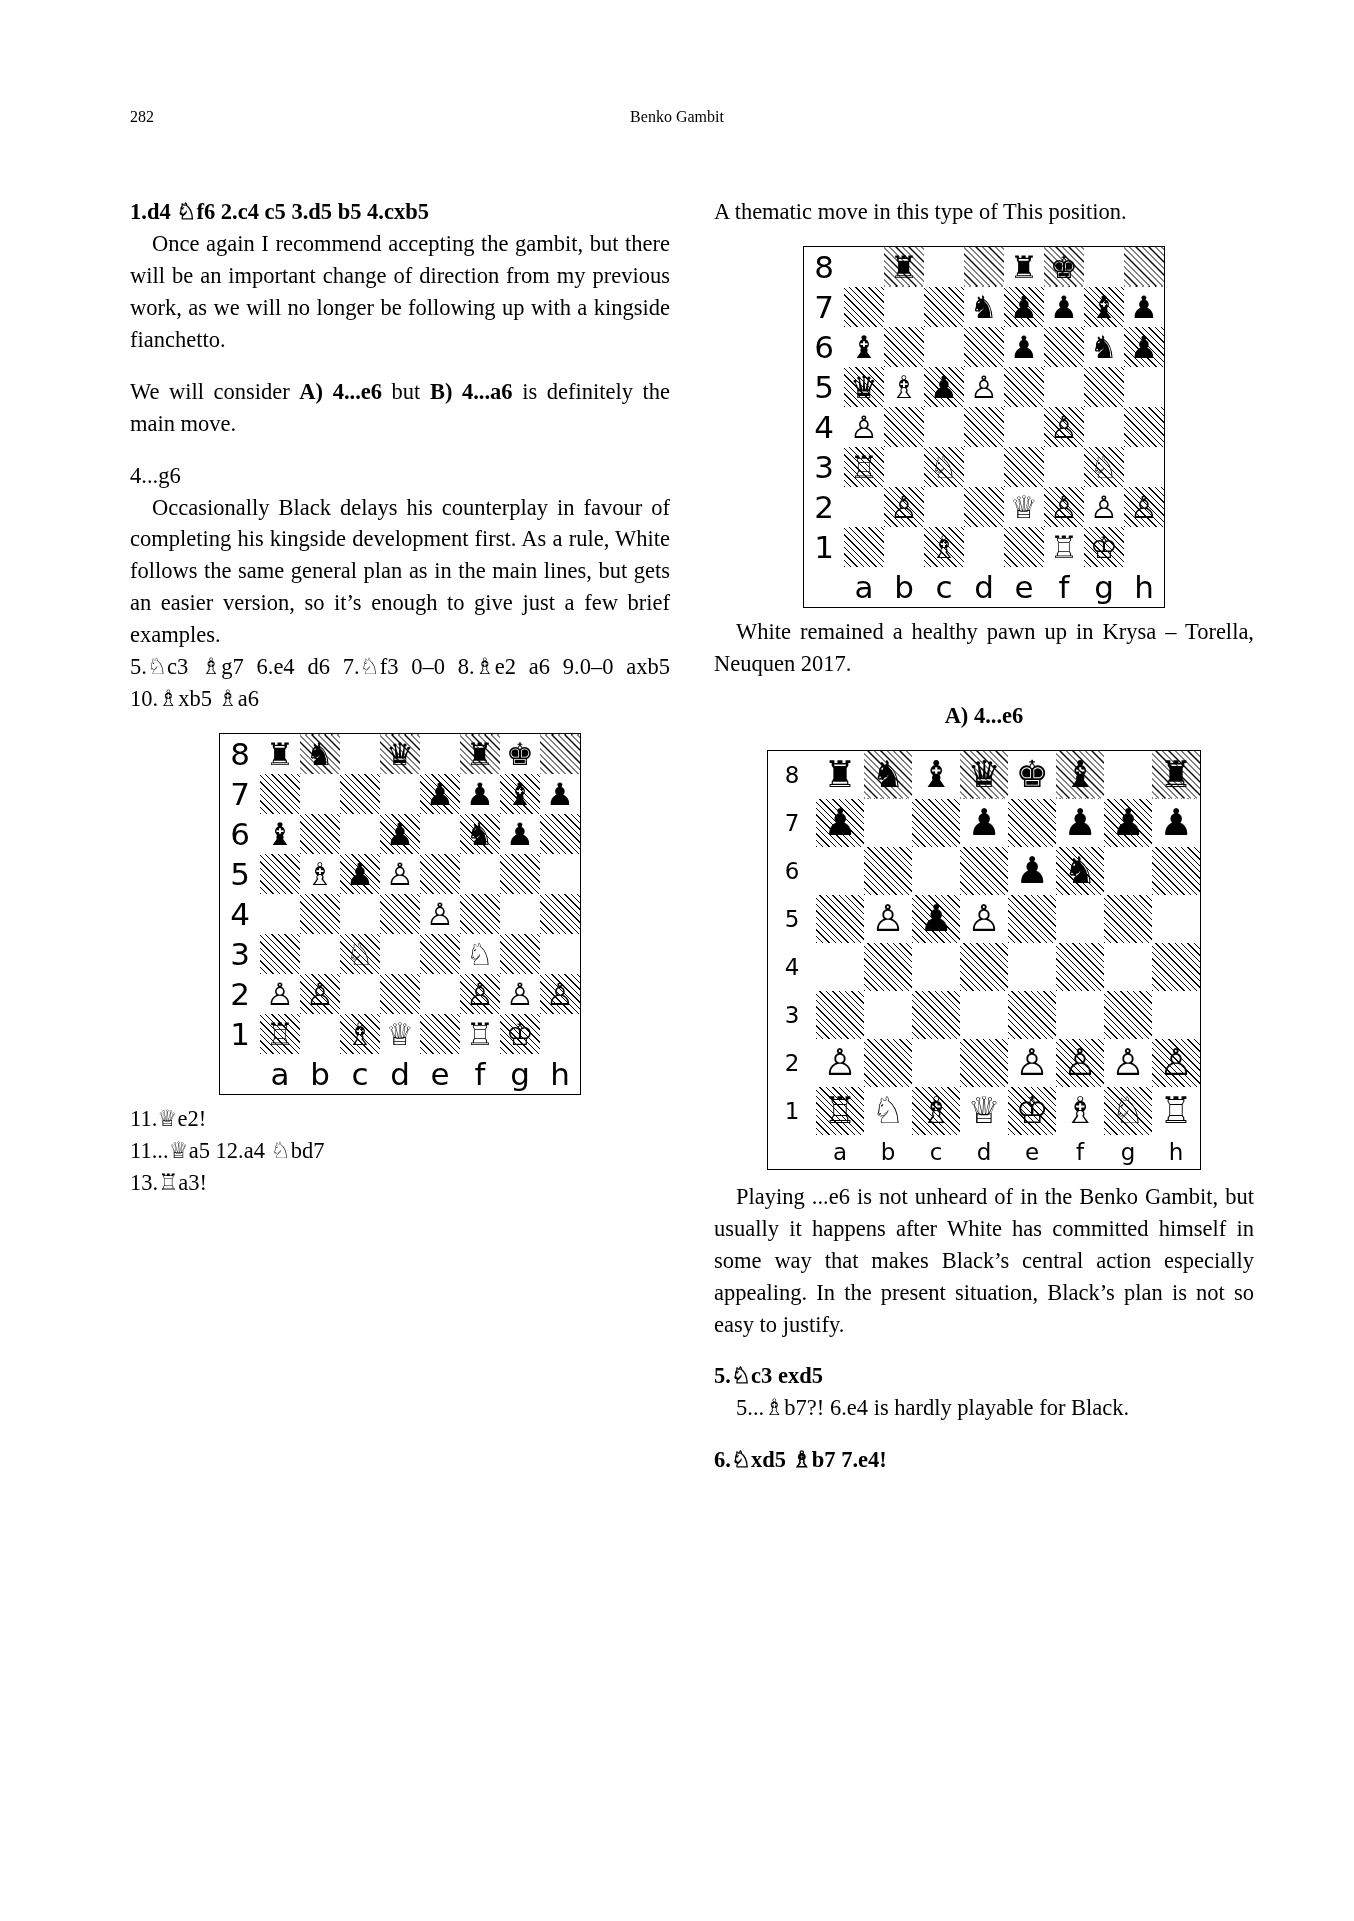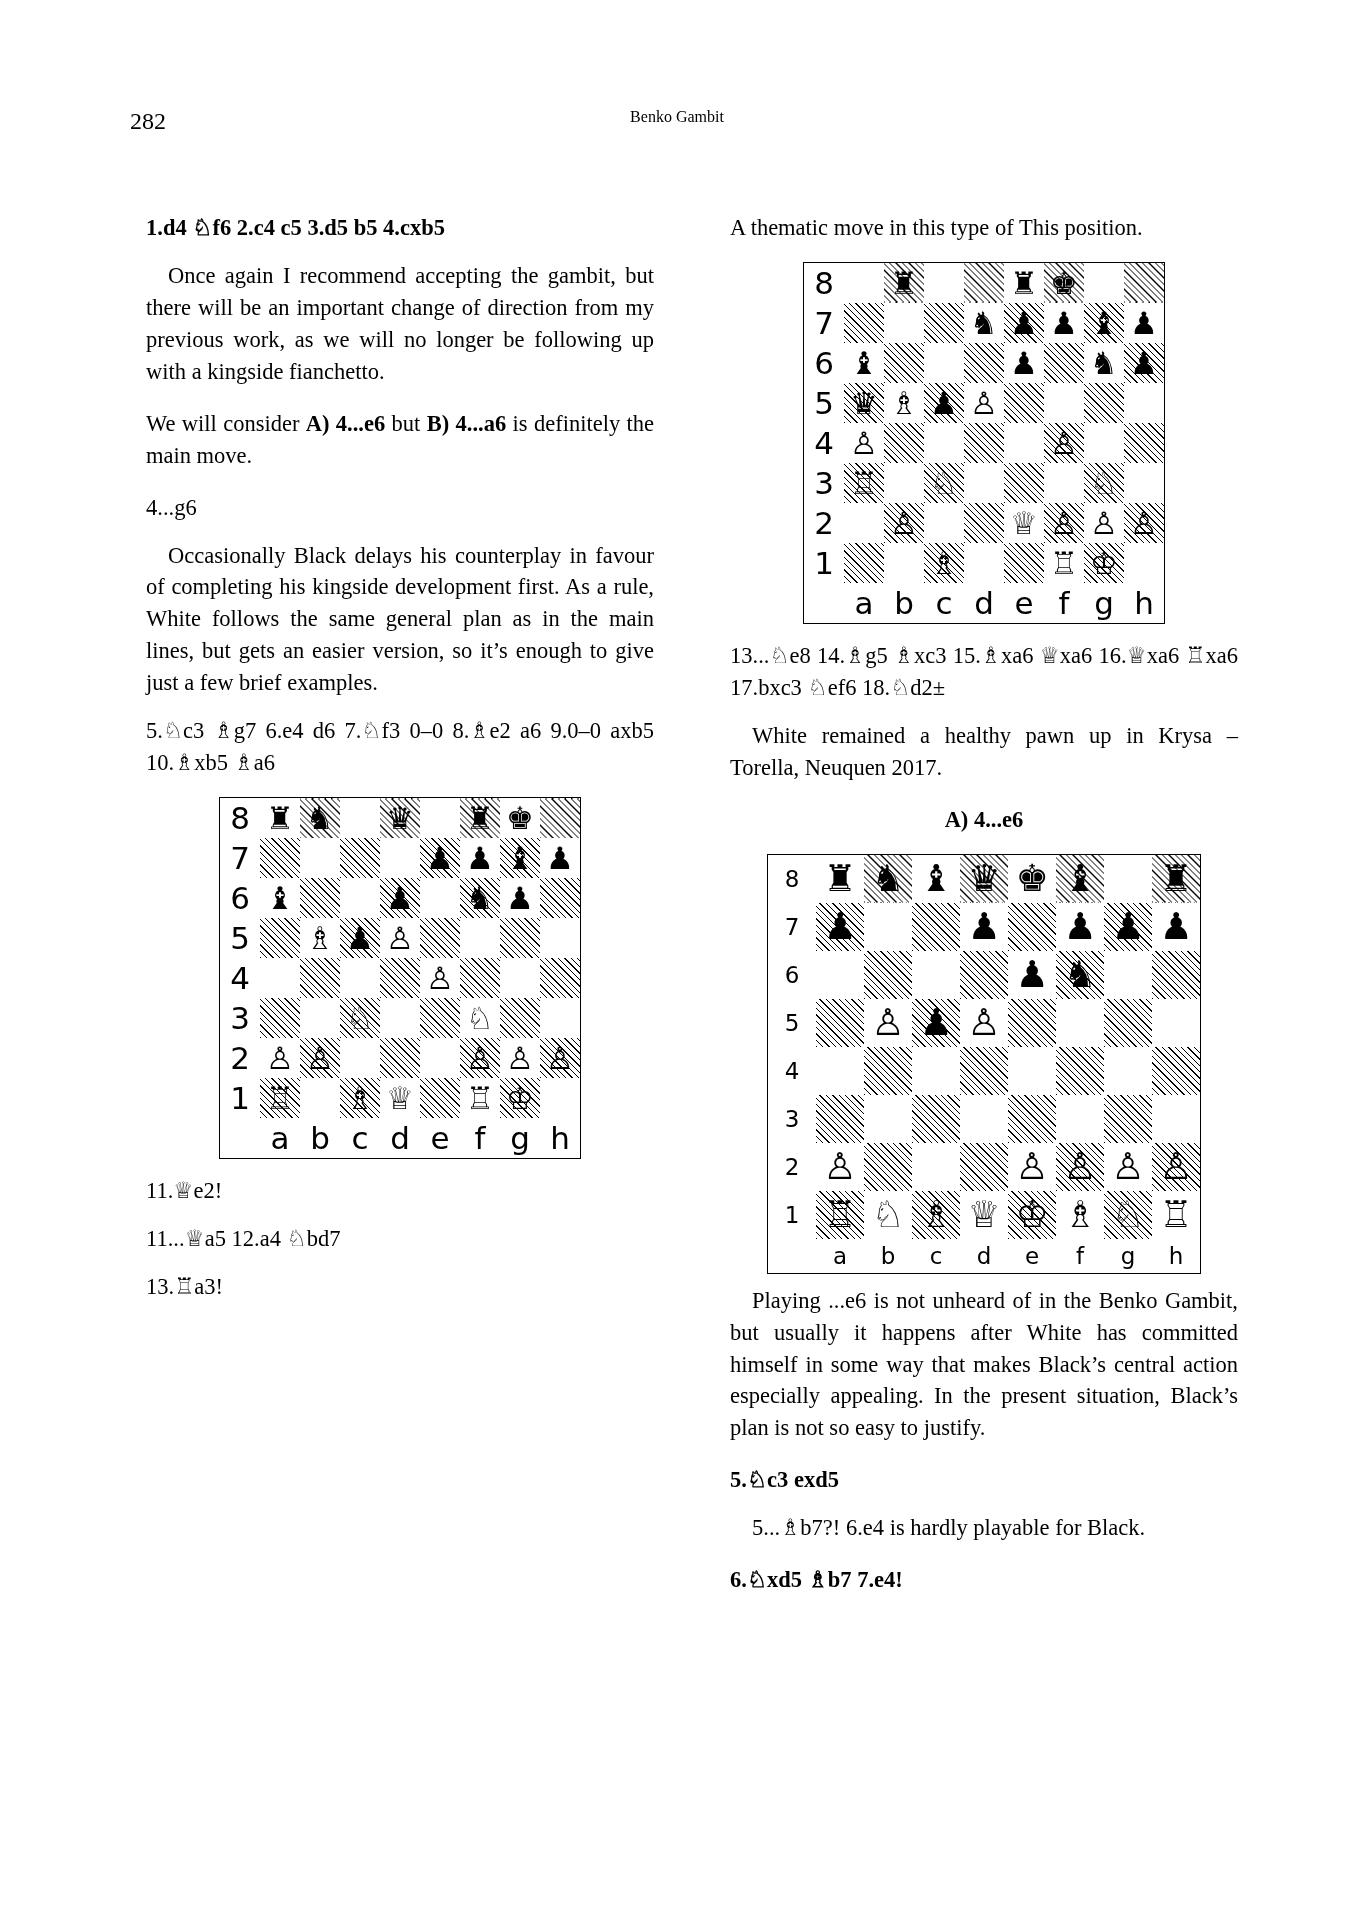--- a/index.html
+++ b/index.html
@@ -19,21 +19,21 @@
     position: absolute;
     left: 0; top: 0;
     width: 1354px;
     height: 1921px;
   }
   
   .folio {
     position: absolute;
     left: 130px;
     top: 108px;
-    font-size: 24px;
+    font-size: 16px;
   }
   .running-head {
     position: absolute;
     left: 0;
     top: 108px;
     width: 1354px;
     text-align: center;
     font-size: 16px;
   }
   
@@ -42,21 +42,21 @@
     top: 196px;
     width: 540px;
     font-size: 22.5px;
     line-height: 1.42;
     text-align: justify;
   }
   .col-left { left: 130px; }
   .col-right { left: 714px; }
 
   p {
-    margin: 16px;
+    margin: 0;
     text-indent: 0;
   }
   p.ind { text-indent: 22px; }
   p.gap { margin-top: 20px; }
   p.sm-gap { margin-top: 11px; }
   b { font-weight: bold; }
   .center { text-align: center; }
 
   
   .board-wrap {
@@ -367,21 +367,20 @@
                 <td>e</td>
                 <td>f</td>
                 <td>g</td>
                 <td>h</td>
               </tr>
             </tbody>
         </table>
       </div>
     </div>
 
-    <p>13...♘e8 14.♗g5 ♗xc3 15.♗xa6 ♕xa6 16.♕xa6 ♖xa6 17.bxc3 ♘ef6 18.♘d2±</p>
     <p class="ind">White remained a healthy pawn up in Krysa – Torella, Neuquen 2017.</p>
 
     <p class="center gap"><b>A) 4...e6</b></p>
 
     <div class="board-wrap">
       <div class="board-inner">
         <table class="board big">
           <tbody>
               <tr>
                 <td class="rank-lbl">8</td>

